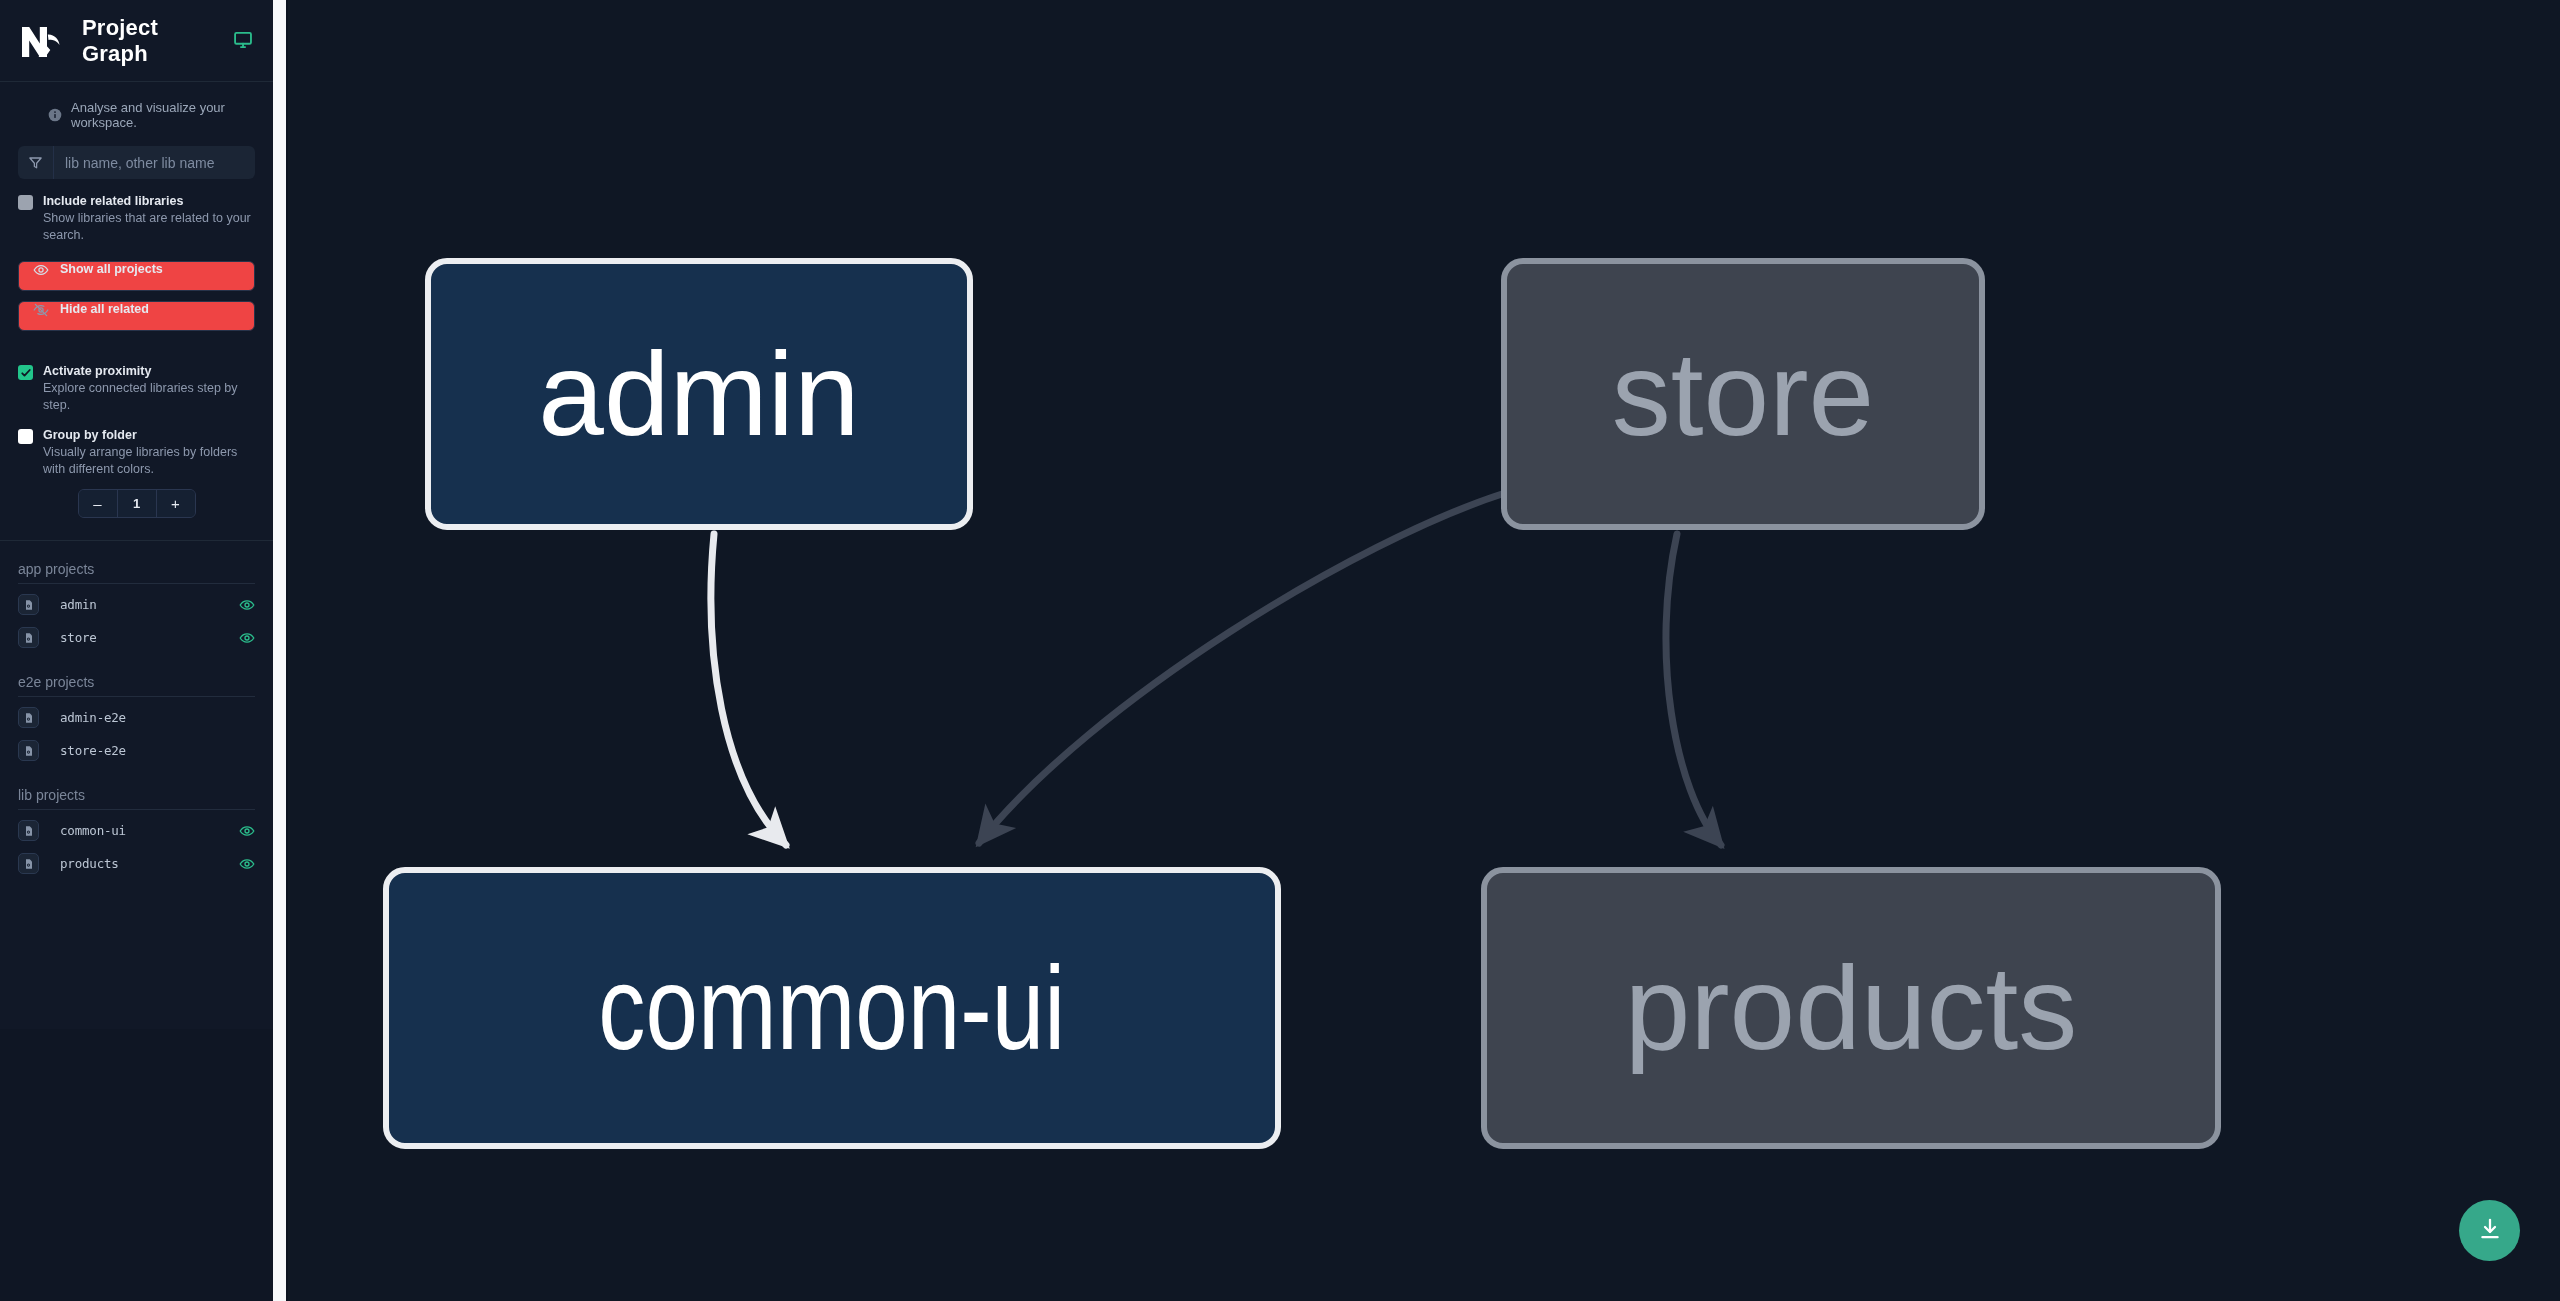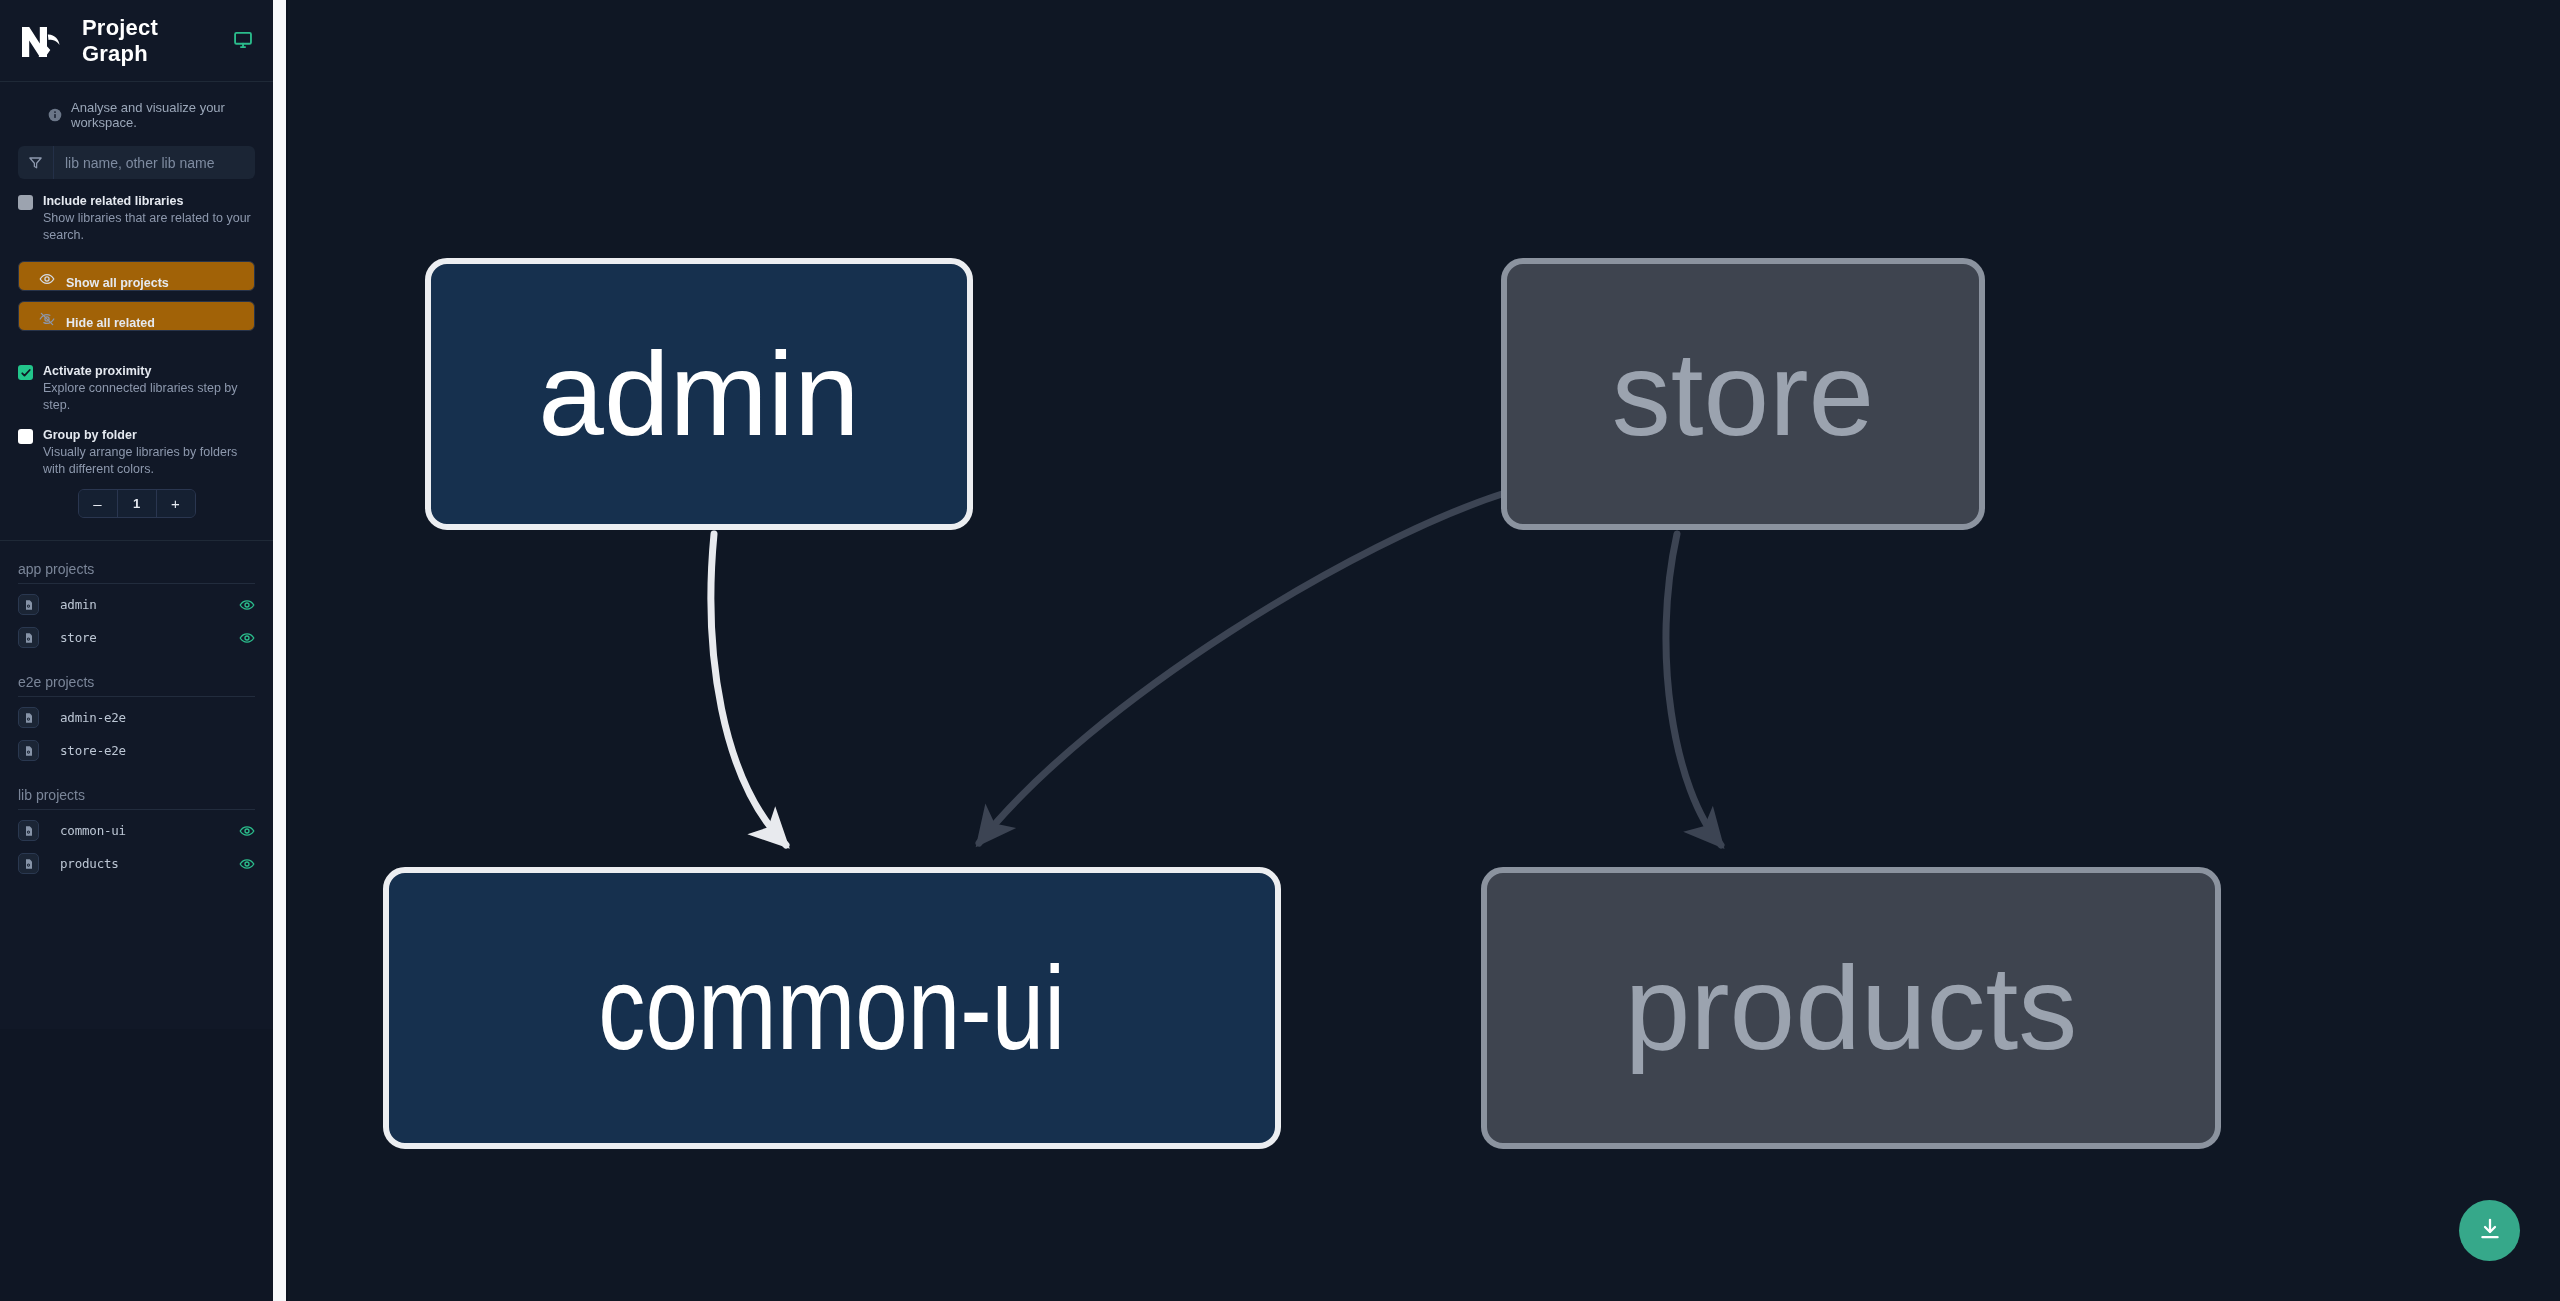--- a/index.html
+++ b/index.html
@@ -69,23 +69,23 @@
   .chk.unchecked-white { background: #ffffff; }
   .chk.checked {
     background: #22c58b; display: flex; align-items: center; justify-content: center;
   }
   .chk-body { flex: 1; }
   .chk-label { color: #e5e9f0; font-size: 12.5px; font-weight: bold; line-height: 16px; }
   .chk-desc { color: #8d98ad; font-size: 12.5px; line-height: 16.5px; margin-top: 1px; }
 
   .sb-btn {
     margin: 0 18px; height: 30px;
-    background: #a16207; border: 1px solid #27334a; border-radius: 6px;
-    display: flex; align-items: flex-end; gap: 11px;
-    padding-left: 20px;
+    background: #ef4444; border: 1px solid #27334a; border-radius: 6px;
+    display: flex; align-items: flex-start; gap: 11px;
+    padding-left: 14px;
     color: #e5e9f0; font-size: 12.5px; font-weight: bold;
     cursor: pointer;
   }
   .sb-btn + .sb-btn { margin-top: 10px; }
   .sb-btn svg { width: 16px; height: 16px; flex: 0 0 16px; }
 
   .stepper {
     margin: 12px 18px 0 18px;
     display: flex; justify-content: center;
   }

